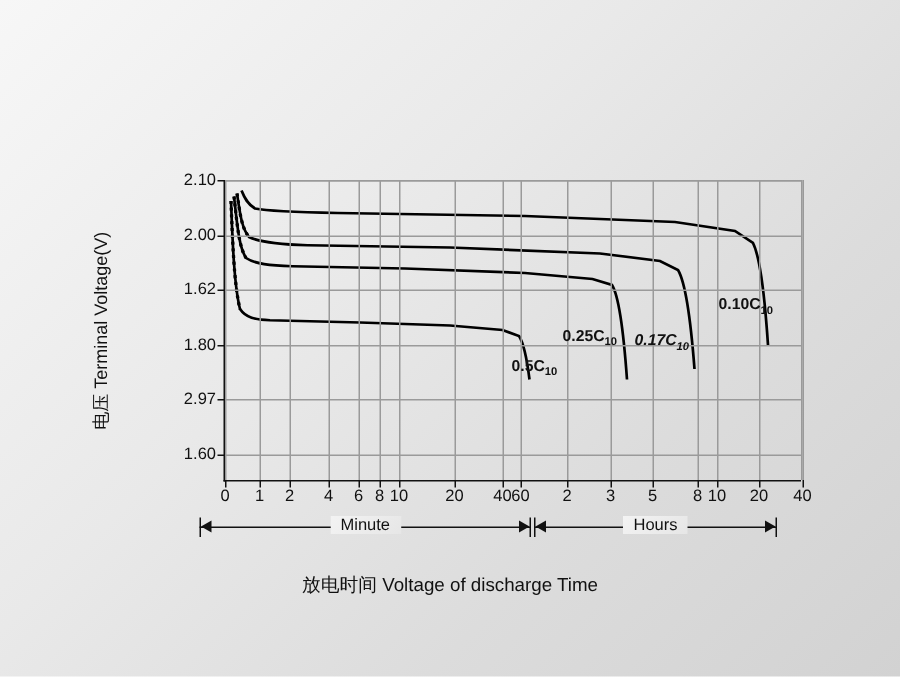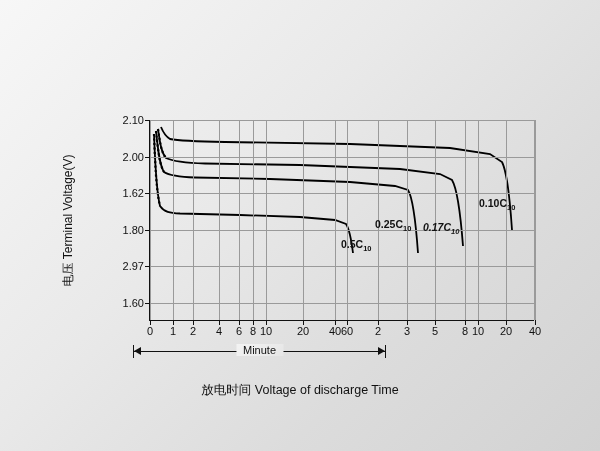--- a/index.html
+++ b/index.html
@@ -181,24 +181,32 @@
   <div class="curve-label" style="left:375px;top:218px;">
     <span>0.25C</span><sub>10</sub>
   </div>
   <div class="curve-label" style="left:423px;top:221px;font-style:italic;">
     <span>0.17C</span><sub>10</sub>
   </div>
   <div class="curve-label" style="left:479px;top:197px;">
     <span>0.10C</span><sub>10</sub>
   </div>
 
-  <div class="rangebar" style="left:133px;top:345px;width:221px;padding-left:32px;">
+  <div class="rangebar" style="left:133px;top:345px;width:221px;">
     <div class="cap" style="left:0;"></div>
     <div class="cap" style="right:0;"></div>
     <div class="line"></div>
     <div class="arrL"></div>
     <div class="arrR"></div>
     <div class="cen">Minute</div>
   </div>
+  <div class="rangebar" style="left:356px;top:345px;width:162px;">
+    <div class="cap" style="left:0;"></div>
+    <div class="cap" style="right:0;"></div>
+    <div class="line"></div>
+    <div class="arrL"></div>
+    <div class="arrR"></div>
+    <div class="cen">Hours</div>
+  </div>
 
   <div class="xaxis-title">放电时间  Voltage of discharge Time</div>
 
 </div>
 
 </body></html>

